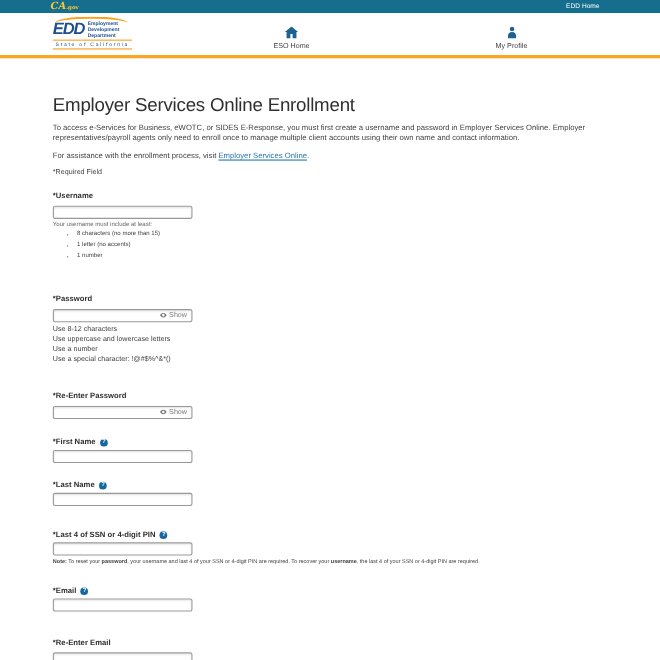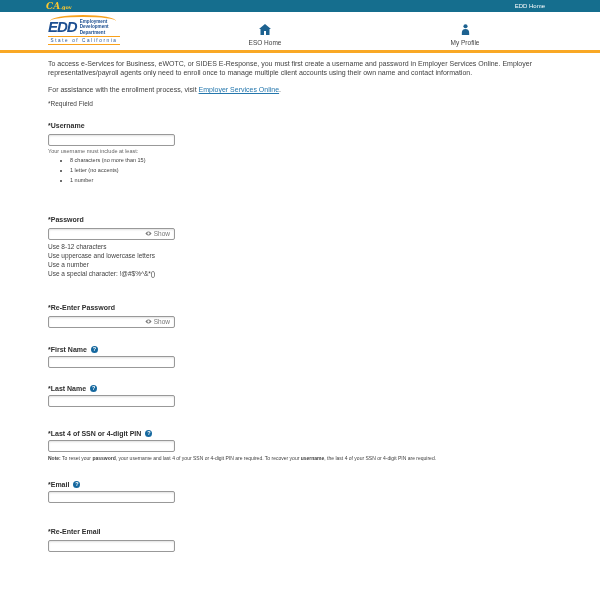--- a/index.html
+++ b/index.html
@@ -114,20 +114,21 @@
       <circle fill="#1d6290" cx="12" cy="5" r="4.5"></circle>
       <path fill="#1d6290" d="M12 11 c-5.5 0 -8 3.5 -8 8.5 V24 h16 v-4.5 c0-5-2.5-8.5-8-8.5z"></path>
     </svg>
     <span>My Profile</span>
   </div>
 </header>
 
 <div class="gold-rule"></div>
 
 <main>
+  <h1>Employer Services Online Enrollment</h1>
 
   <p class="intro">To access e-Services for Business, eWOTC, or SIDES E-Response, you must first create a username and password in Employer Services Online. Employer representatives/payroll agents only need to enroll once to manage multiple client accounts using their own name and contact information.</p>
 
   <p class="assist"><span>For assistance with the enrollment process, visit </span><a>Employer Services Online</a><span>.</span></p>
 
   <p class="required">*Required Field</p>
 
   <div class="field f-username">
     <label class="flabel">*Username</label>
     <input class="tinput" type="text" style="">

